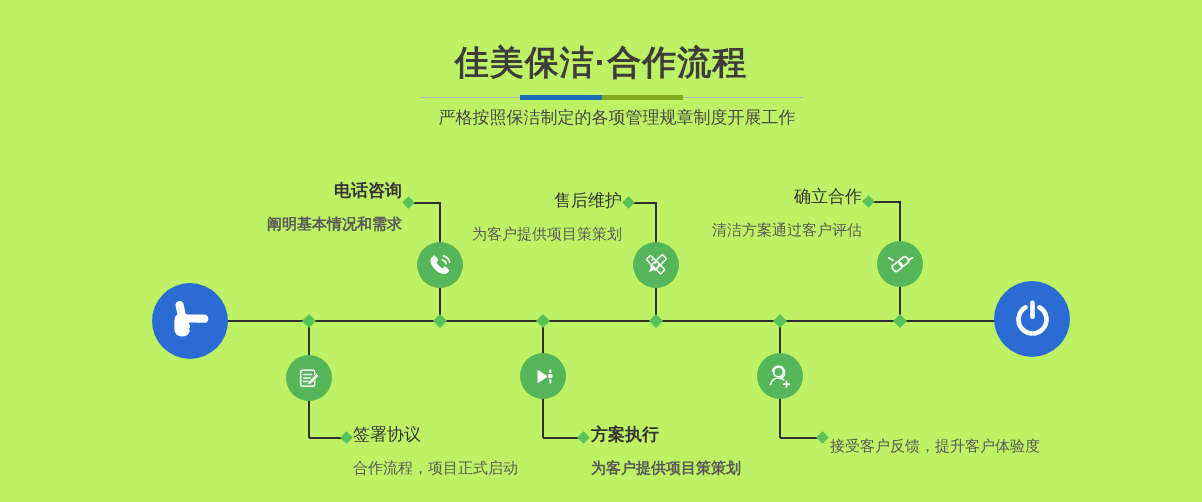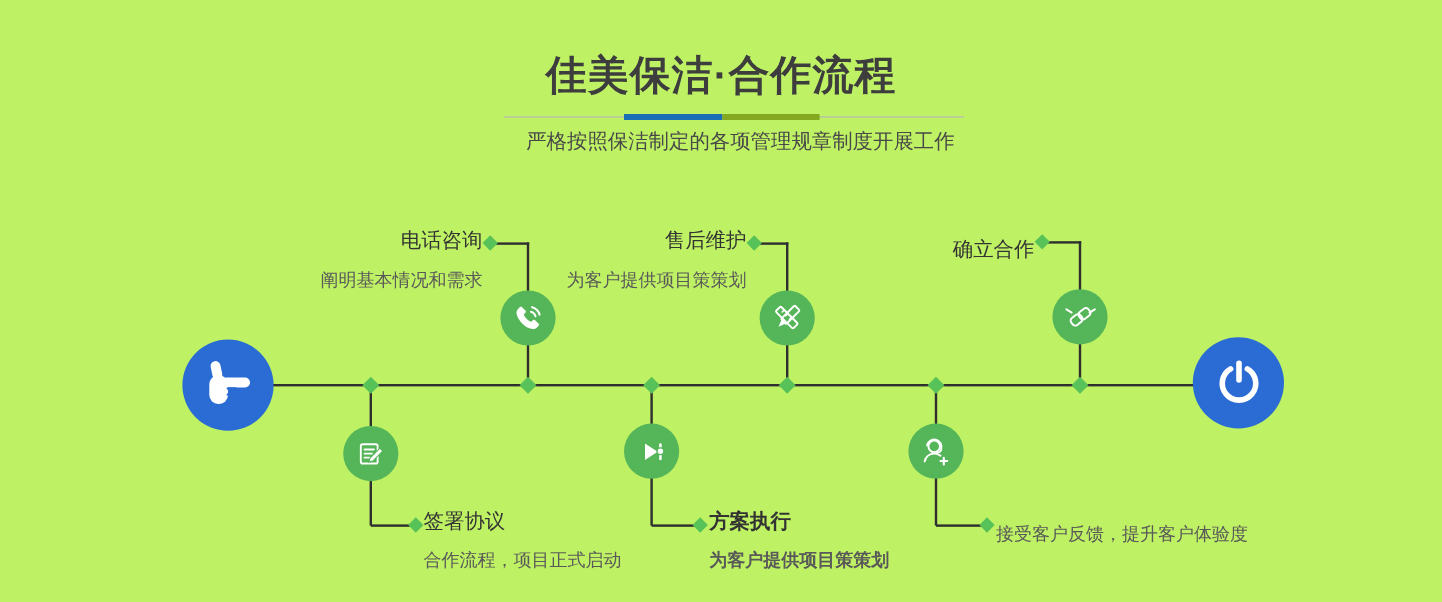--- a/index.html
+++ b/index.html
@@ -42,22 +42,22 @@
   .diamond.big { width:10px; height:10px; }
   .td1 { left:304px; top:316px; } .td2 { left:435px; top:316px; } .td3 { left:538px; top:316px; }
   .td4 { left:651px; top:316px; } .td5 { left:775px; top:316px; } .td6 { left:895px; top:316px; }
   .ld1 { left:404px; top:198px; } .ld2 { left:624px; top:198px; } .ld3 { left:864px; top:197px; }
   .ld4 { left:342px; top:433px; } .ld5 { left:579px; top:433px; } .ld6 { left:818px; top:433px; }
 
   .step-label { position:absolute; z-index:2; white-space:nowrap; }
   .step-label .t { font-size:17px; color:#333333; line-height:22px; }
   .step-label .d { font-size:15px; color:#595959; line-height:20px; margin-top:12px; }
   .align-r { text-align:right; }
-  .l1 { left:220px; top:190px; width:182px; } .l2 { left:440px; top:190px; width:182px; }
-  .l3 { left:680px; top:197px; width:182px; } .l4 { left:353px; top:424px; }
+  .l1 { left:220px; top:180px; width:182px;font-weight:bold; } .l2 { left:440px; top:190px; width:182px; }
+  .l3 { left:680px; top:186px; width:182px; } .l4 { left:353px; top:424px; }
   .l5 { left:591px; top:424px;font-weight:bold; } .l6 { left:830px; top:424px; }
 </style>
 </head>
 <body>
 
 <div class="canvas">
 
   <div class="page-title">佳美保洁·合作流程</div>
   <div class="divider-base"></div>
   <div class="divider-blue"></div>
@@ -174,20 +174,21 @@
   <div class="step-label align-r l1">
     <div class="t">电话咨询</div>
     <div class="d">阐明基本情况和需求</div>
   </div>
   <div class="step-label align-r l2">
     <div class="t">售后维护</div>
     <div class="d">为客户提供项目策策划</div>
   </div>
   <div class="step-label align-r l3">
     <div class="t">确立合作</div>
+    <div class="d">清洁方案通过客户评估</div>
   </div>
 
   <div class="step-label l4">
     <div class="t">签署协议</div>
     <div class="d">合作流程，项目正式启动</div>
   </div>
   <div class="step-label l5">
     <div class="t">方案执行</div>
     <div class="d">为客户提供项目策策划</div>
   </div>

